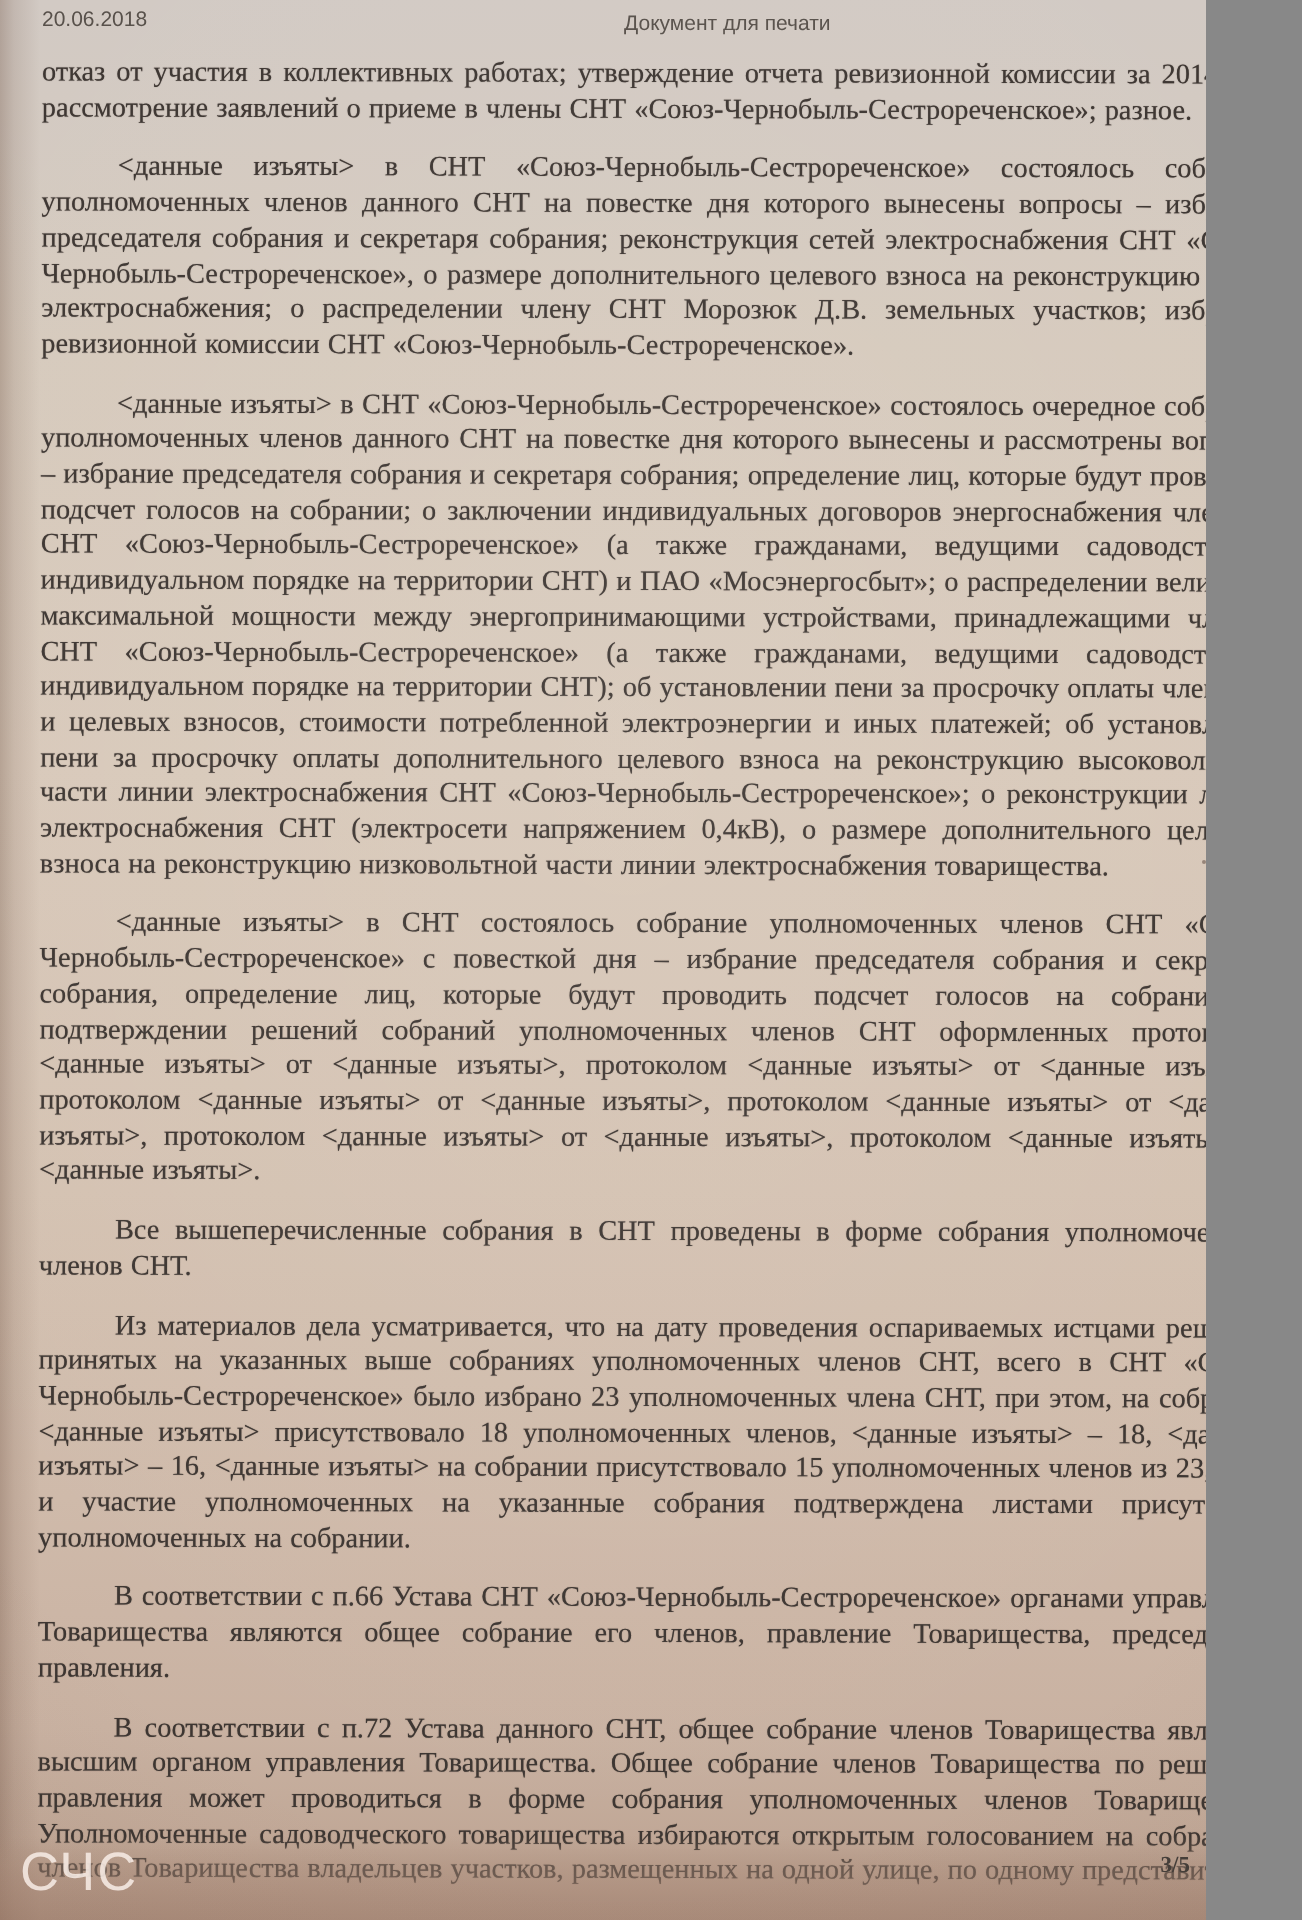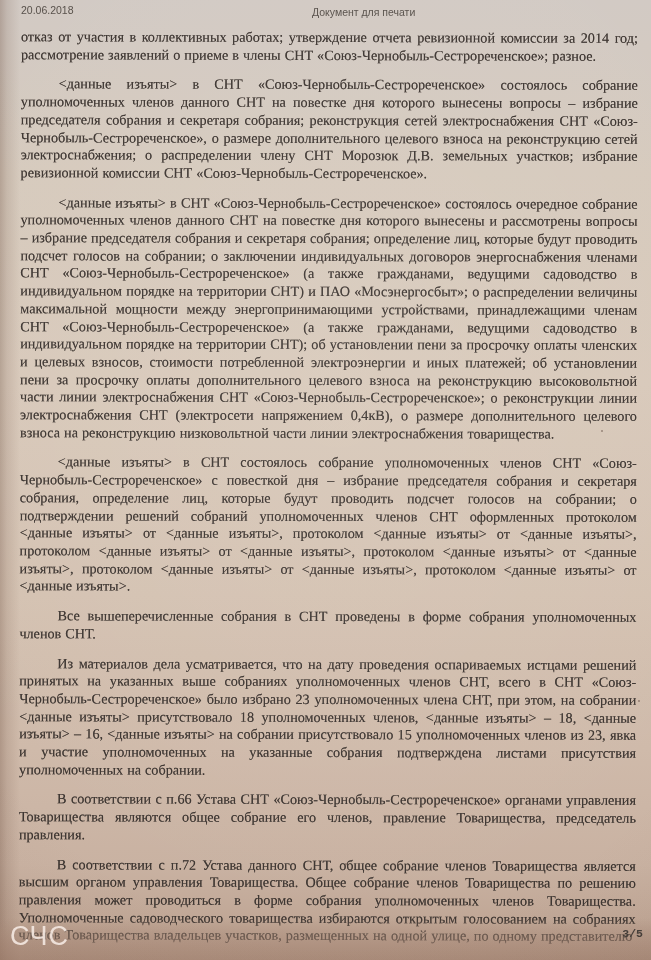--- a/index.html
+++ b/index.html
@@ -1,18 +1,18 @@
 <!DOCTYPE html>
 <html lang="ru"><head>
 <meta charset="utf-8">
 <style>
   html,body{margin:0;padding:0;background:#888;}
   .photo{
     position:relative;
-    width:651px;height:960px;
+    width:603px;height:960px;
     overflow:hidden;
     background:
       linear-gradient(180deg,
         #d2cac4 0%, #d6cabd 18%, #d8c9ba 40%, #d4c2b2 62%,
         #cfbaaa 78%, #c9b2a2 90%, #c0a796 96%, #b89d8d 100%);
     font-family:"Liberation Serif","DejaVu Serif",serif;
   }
   
   .vignette{
     position:absolute;inset:0;pointer-events:none;
@@ -59,21 +59,21 @@
   
   .watermark{
     position:absolute;left:10px;top:923px;
     font-family:"Liberation Sans","DejaVu Sans",sans-serif;
     font-size:27px;line-height:1;
     color:rgba(246,235,228,0.88);
     letter-spacing:1px;
   }
   .page-number{
     position:absolute;right:8px;top:927px;
-    font-family:Liberation Mono, monospace;
+    font-family:Liberation Serif, serif;
     font-size:11.5px;font-weight:bold;color:#453e39;
   }
 </style>
 </head>
 <body>
 
 <div class="photo">
 
   <div class="print-header">
     <span class="print-date">20.06.2018</span>

